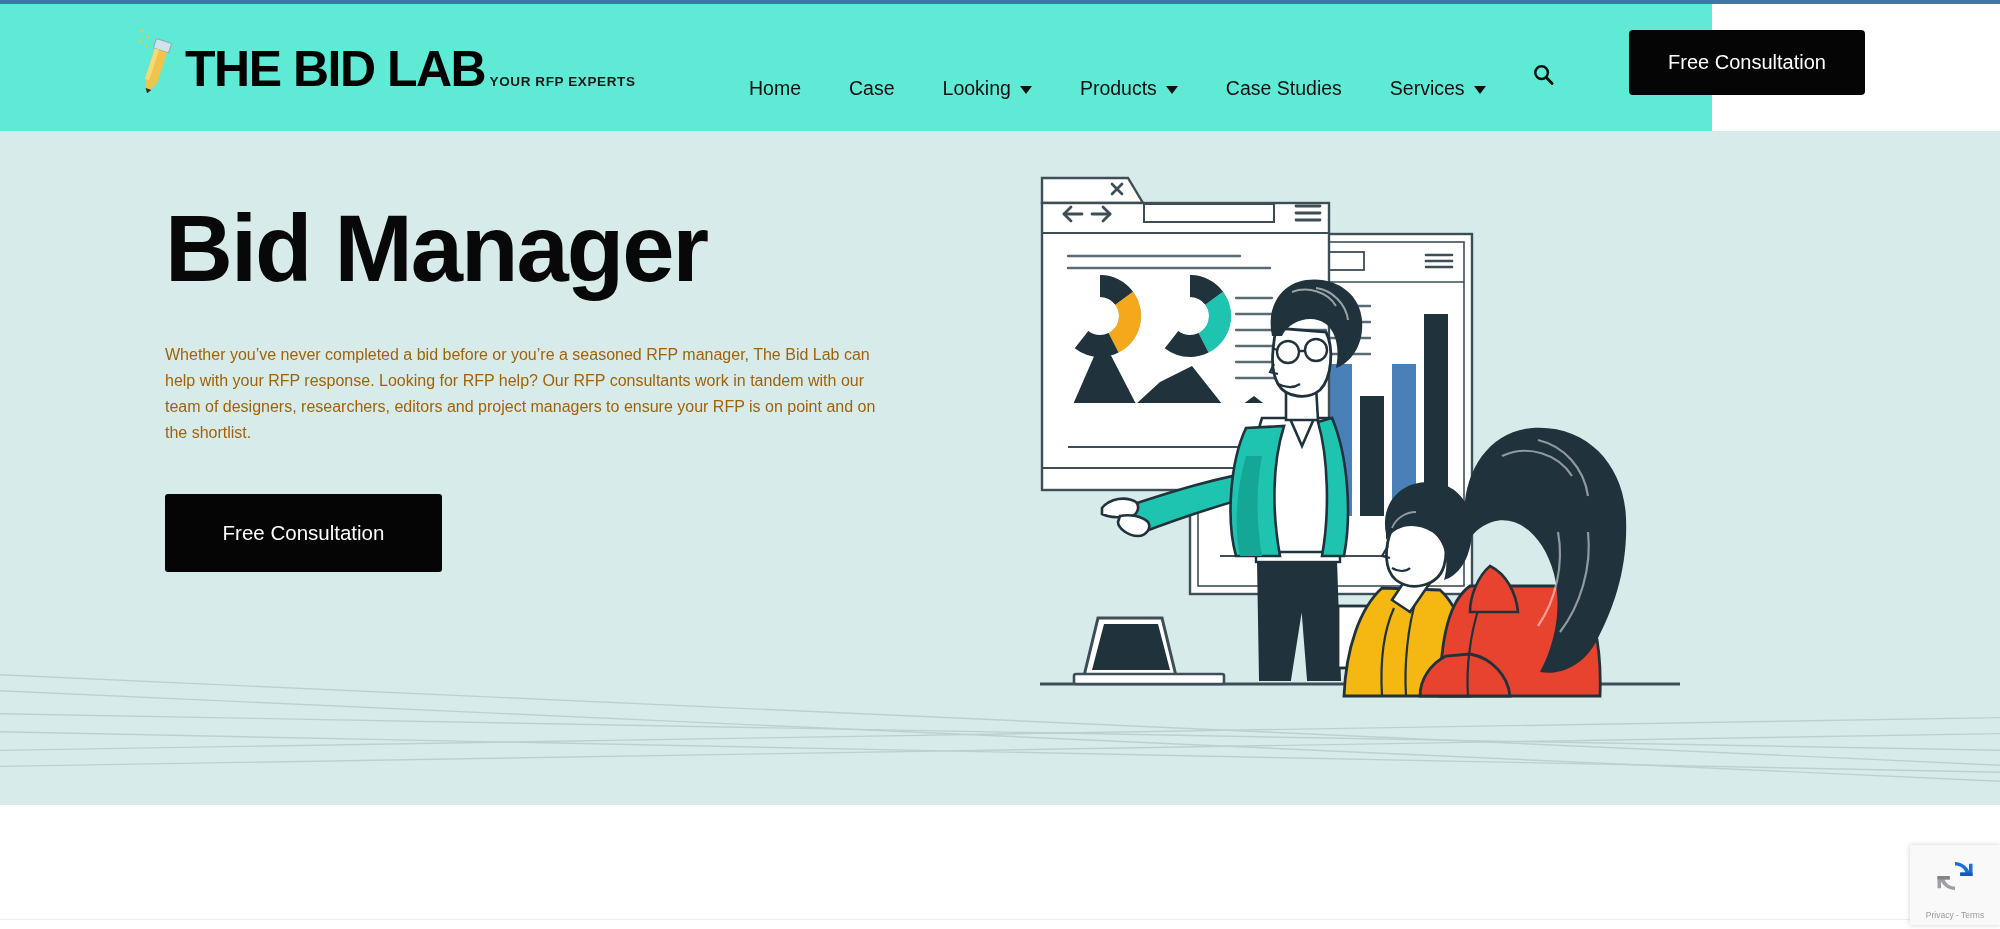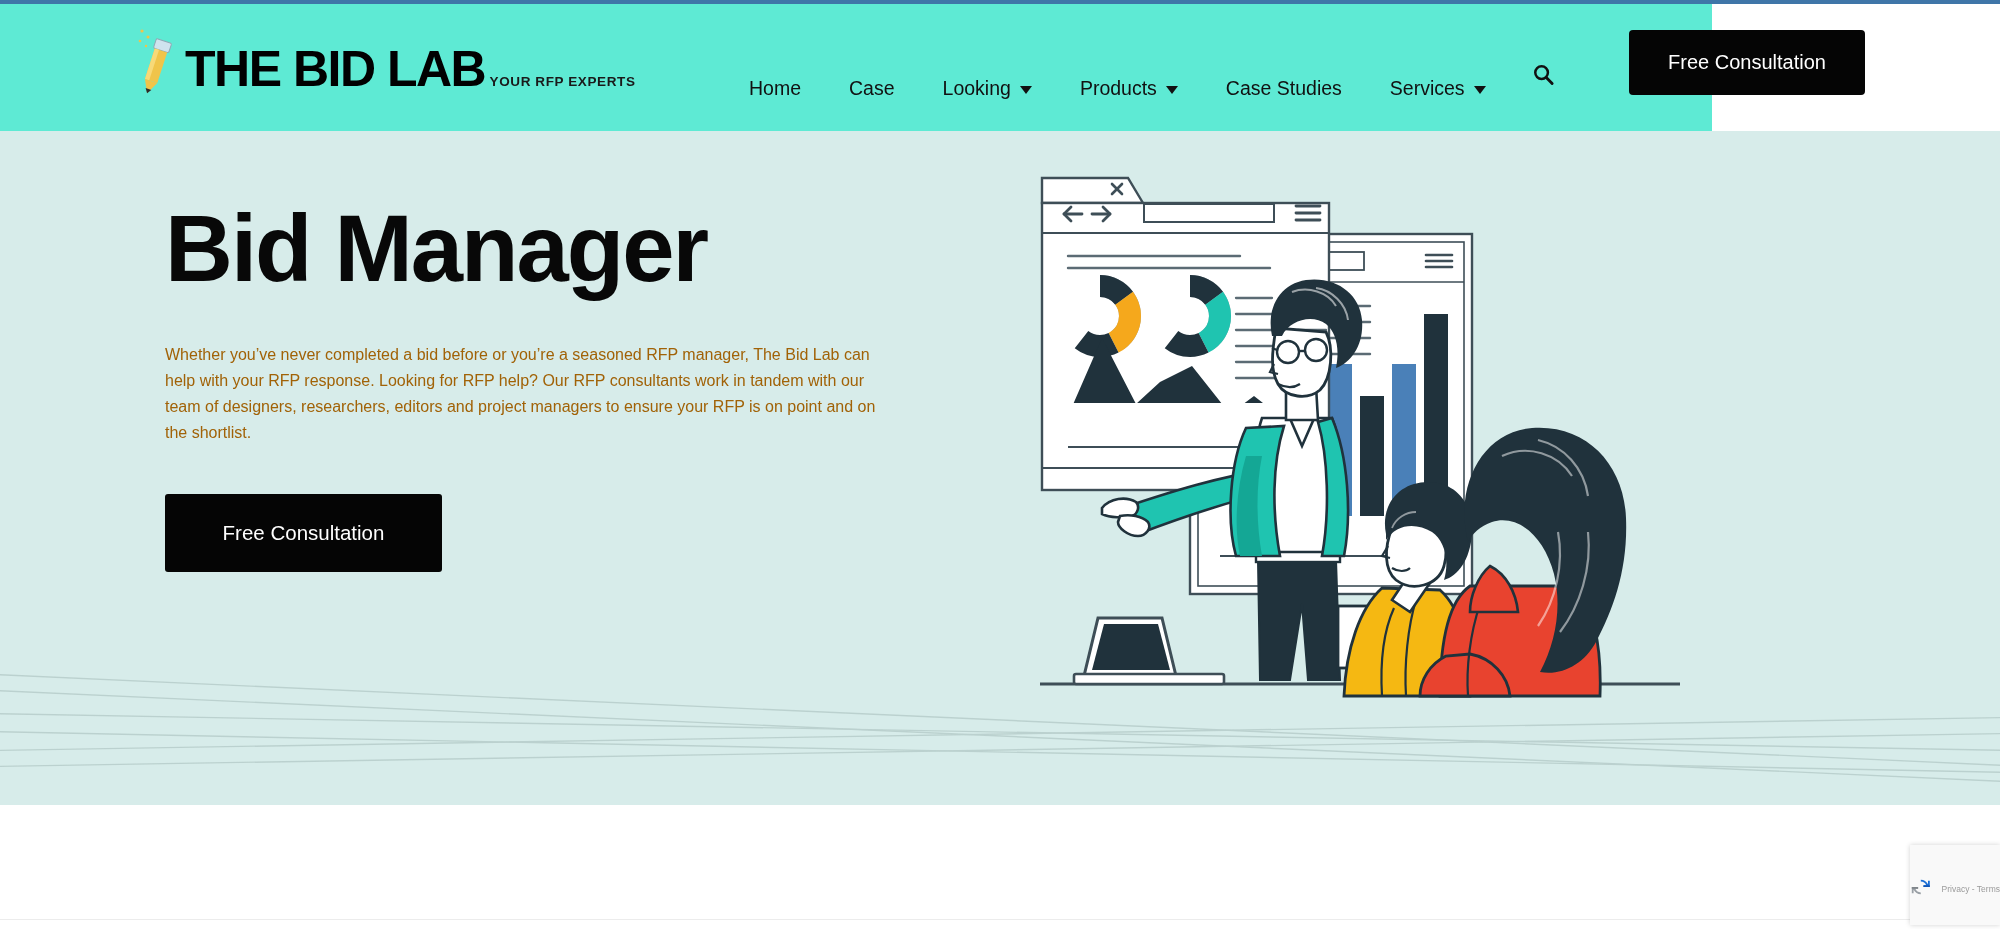--- a/index.html
+++ b/index.html
@@ -107,21 +107,21 @@
     position:absolute; left:1040px; top:25px;
     width:800px; height:690px;
   }
 
   
   .recaptcha {
     position:absolute; right:0px; bottom:4px;
     width:90px; height:80px;
     background:#f9f9f9;
     box-shadow:0 0 5px rgba(0,0,0,0.18);
-    display:flex; 
+    display:flex; flex-direction:column;
     align-items:center; justify-content:center;
     padding-top:4px;
     gap:10px;
   }
   .recaptcha-legal {
     font-size:8.5px; color:#9b9b9b; margin-top:3px; white-space:nowrap;
   }
 
   .page-fold {
     position:absolute; left:0; top:919px; width:2000px; height:1px;

